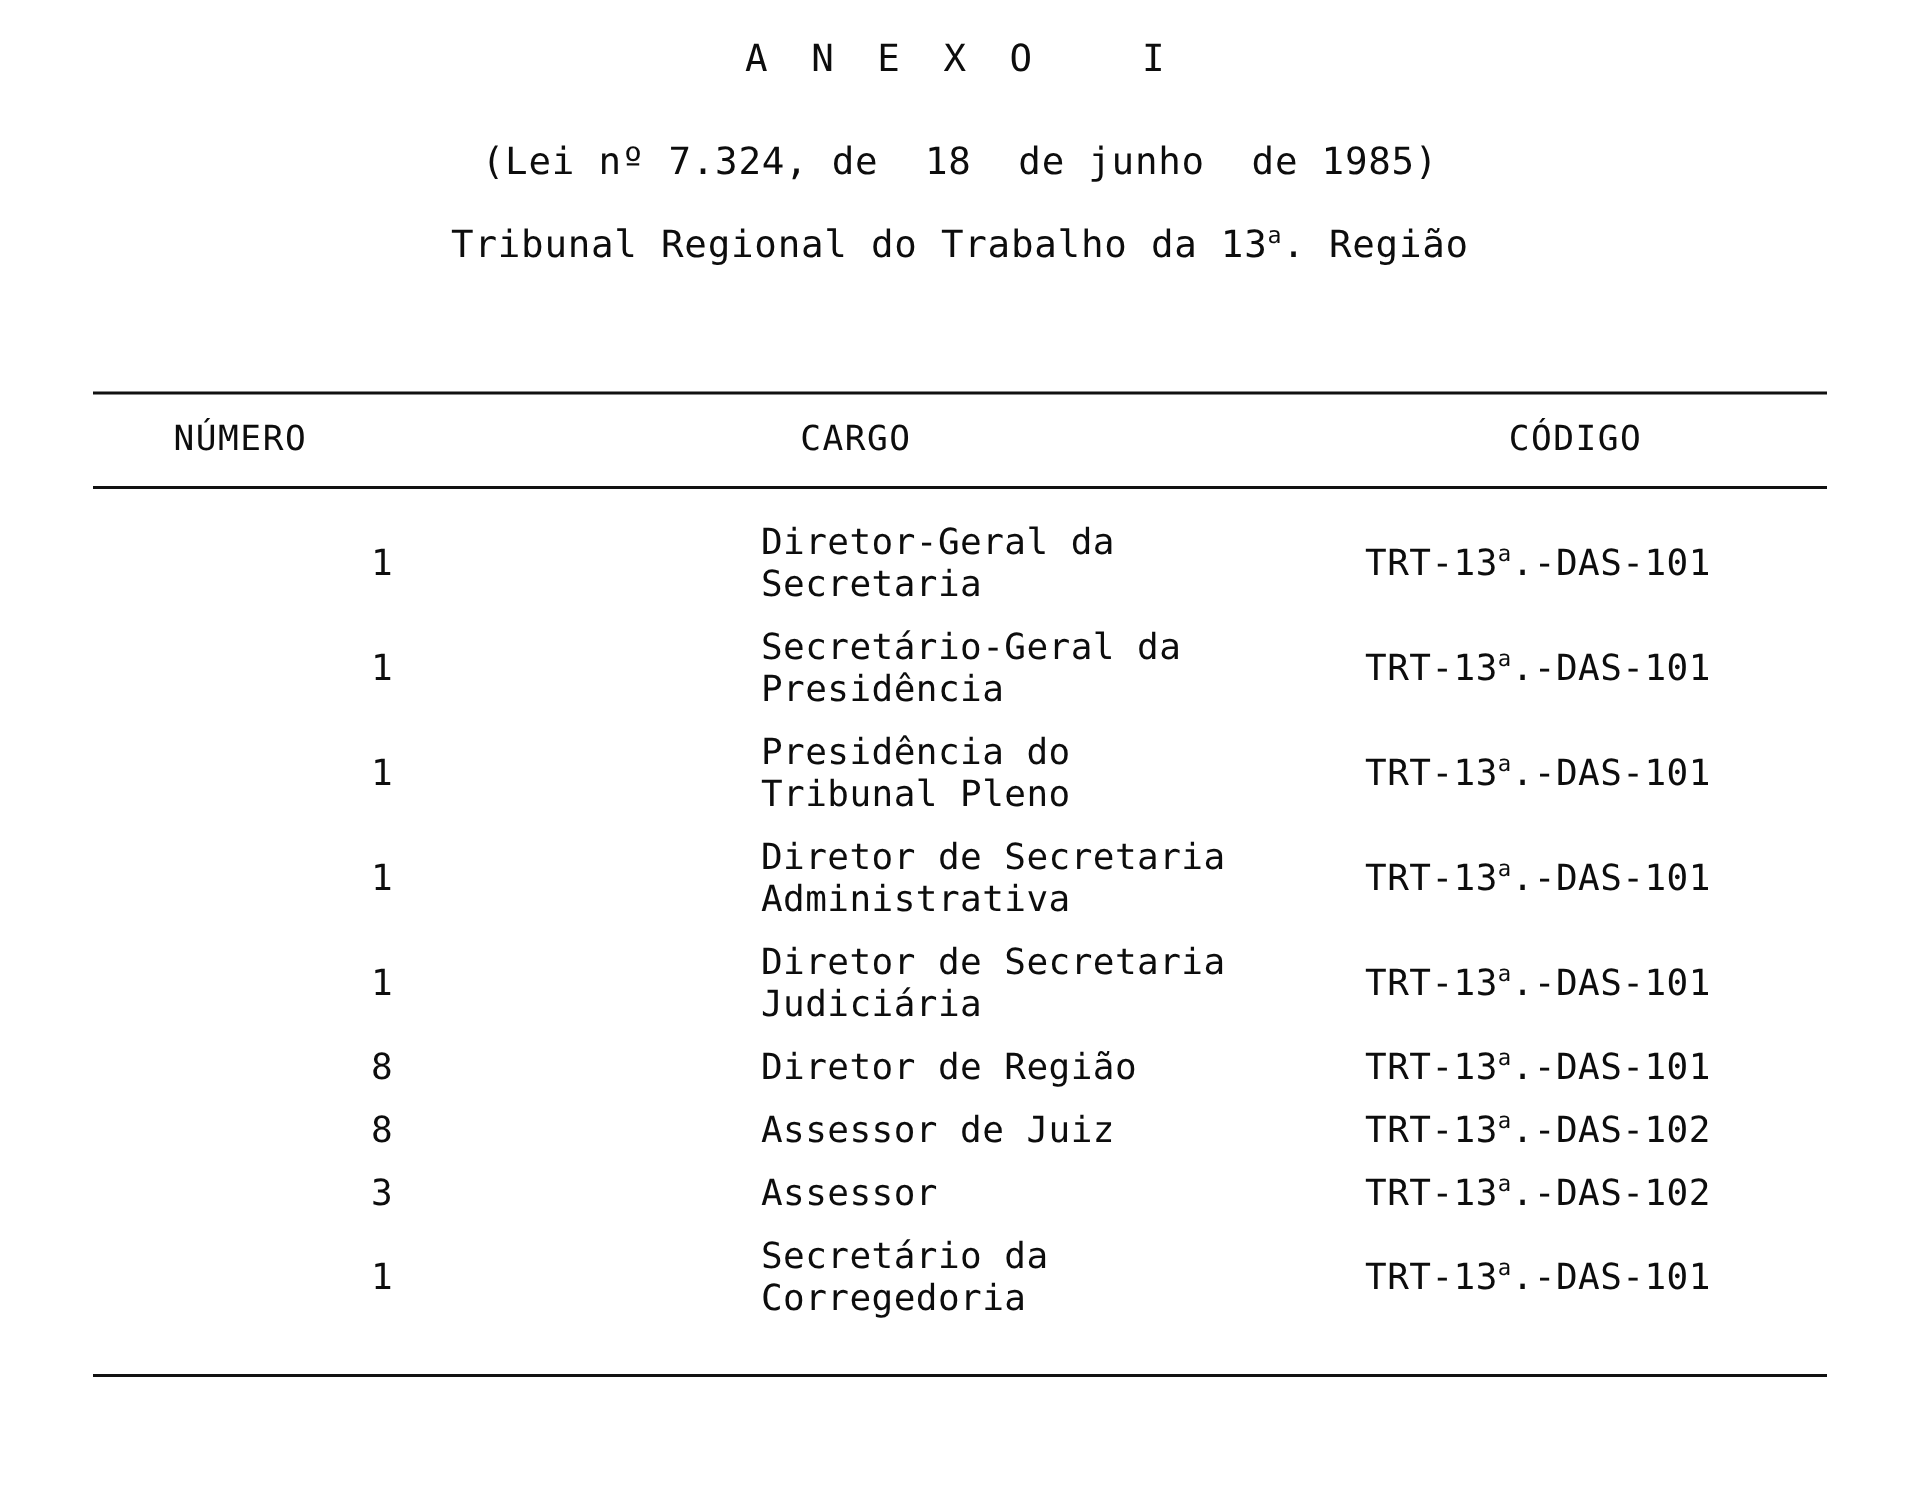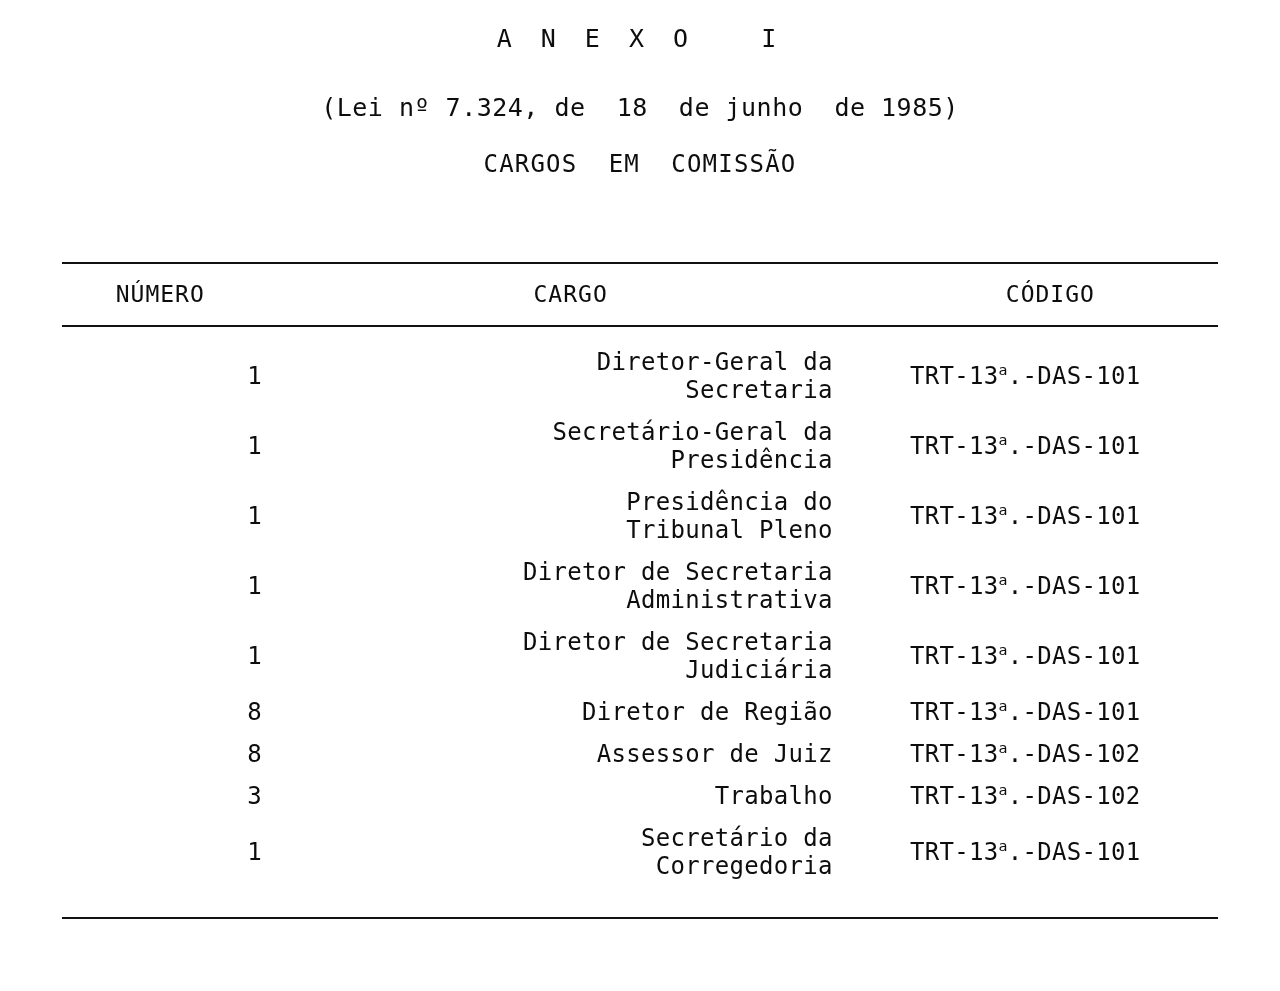--- a/index.html
+++ b/index.html
@@ -79,34 +79,34 @@
     letter-spacing: 1px;
     padding: 17px 0 18px 0;
     text-align: center;
   }
   table.cargos td {
     font-size: 24px;
     padding: 7px 0 7px 0;
     letter-spacing: 0.3px;
   }
   .col-num { width: 17%; text-align: center; }
-  .col-cargo { width: 54%; text-align: right; padding-left: 60px !important; }
+  .col-cargo { width: 54%; text-align: left; padding-left: 60px !important; }
   .col-cod { width: 29%; text-align: center; }
   .num-cell { text-align: center; }
   .code-cell { white-space: nowrap; }
 </style>
 </head>
 <body>
 
 <div class="page">
 
   <div class="heading-block">
     <div class="title-main">A N E X O   I</div>
     <div class="title-law">(Lei nº 7.324, de  18  de junho  de 1985)</div>
-    <div class="title-sub">CARGOS  EM  COMISSÃO</div>
+    <div class="title-court"><span>Tribunal Regional do Trabalho da 13</span><sup class="ord">a</sup><span>. Região</span></div>
   </div>
 
   <div class="table-wrap">
     <div class="rule"></div>
     <table class="cargos">
       <thead>
         <tr>
           <th class="col-num">NÚMERO</th>
           <th class="col-cargo" style="text-align:center;padding-left:0 !important;">CARGO</th>
           <th class="col-cod">CÓDIGO</th>
@@ -149,21 +149,21 @@
             <td class="col-cargo">Diretor de Região</td>
             <td class="col-cod code-cell"><span>TRT-13</span><sup class="ord">a</sup><span>.-DAS-101</span></td>
           </tr>
           <tr>
             <td class="col-num num-cell">8</td>
             <td class="col-cargo">Assessor de Juiz</td>
             <td class="col-cod code-cell"><span>TRT-13</span><sup class="ord">a</sup><span>.-DAS-102</span></td>
           </tr>
           <tr>
             <td class="col-num num-cell">3</td>
-            <td class="col-cargo">Trabalho</td>
+            <td class="col-cargo">Assessor</td>
             <td class="col-cod code-cell"><span>TRT-13</span><sup class="ord">a</sup><span>.-DAS-102</span></td>
           </tr>
           <tr>
             <td class="col-num num-cell">1</td>
             <td class="col-cargo">Secretário da Corregedoria</td>
             <td class="col-cod code-cell"><span>TRT-13</span><sup class="ord">a</sup><span>.-DAS-101</span></td>
           </tr>
         </tbody>
     </table>
     <div class="rule-thin" style="margin-top:30px;"></div>

